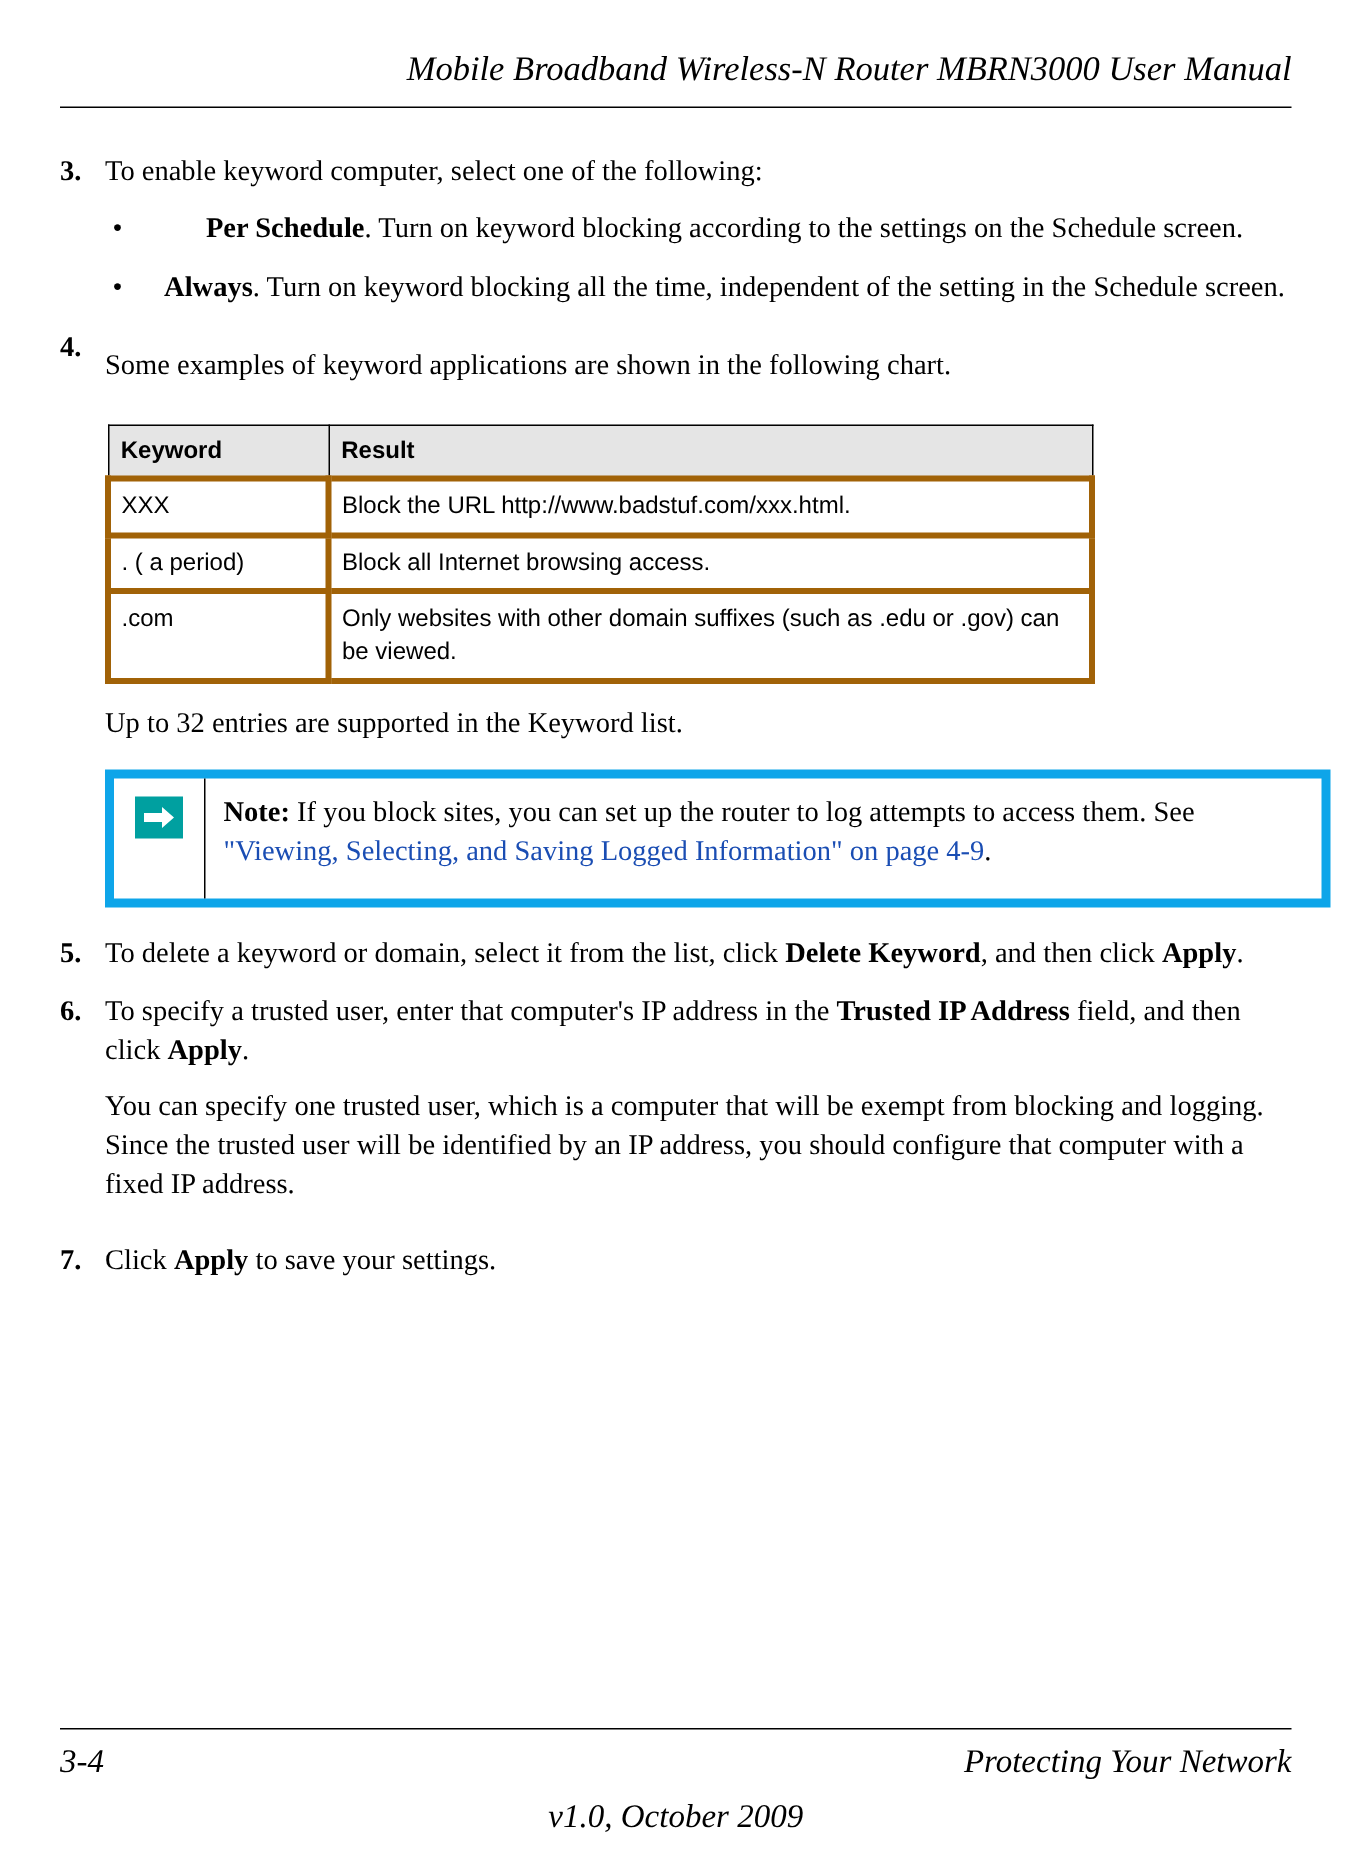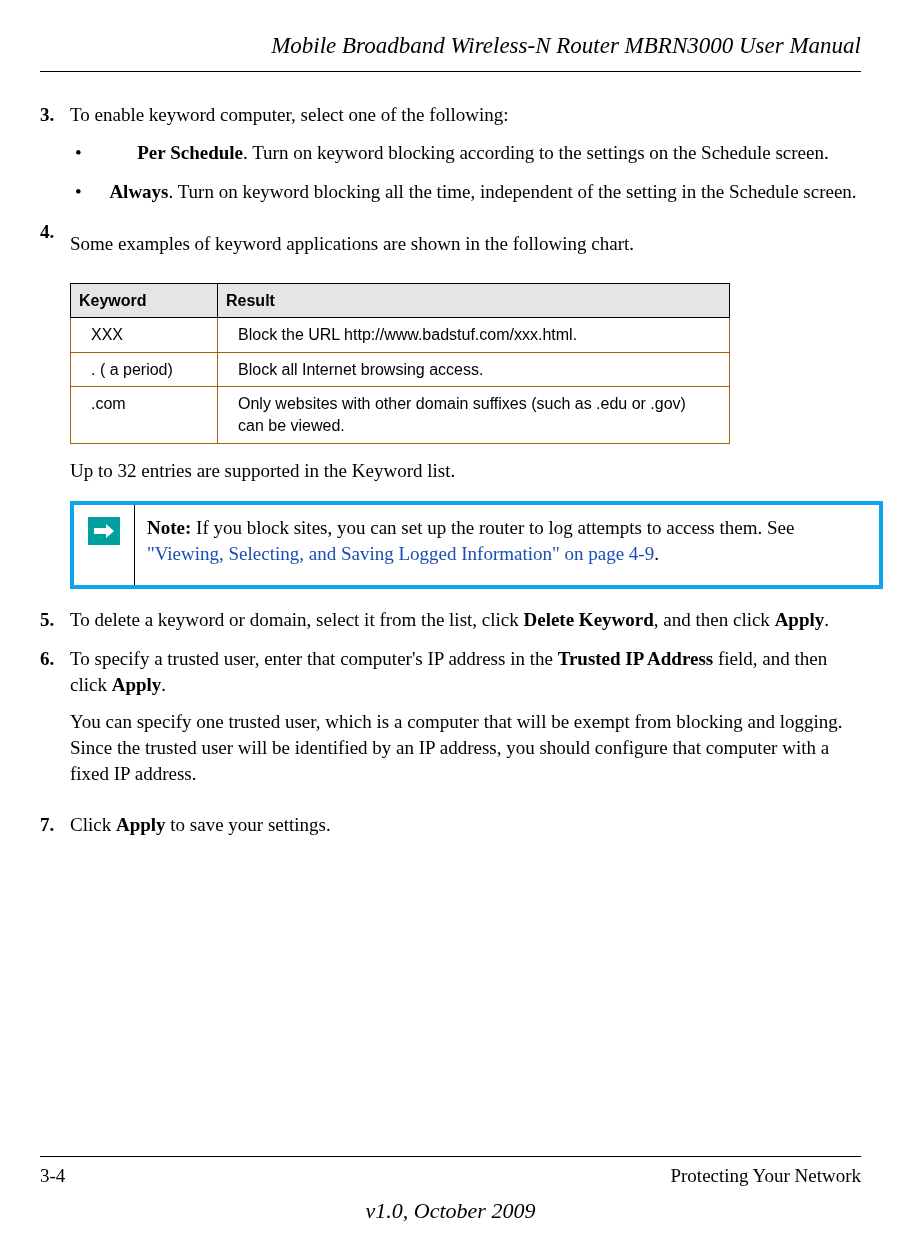--- a/index.html
+++ b/index.html
@@ -64,27 +64,27 @@
       font-family: Arial, Helvetica, sans-serif;
       font-size: 16px;
       font-weight: bold;
       text-align: left;
       padding: 6px 8px;
       border: 1px solid #000;
     }
     .examples-table td {
       font-family: Arial, Helvetica, sans-serif;
       font-size: 16px;
-      padding: 6px 20px;
-      border: 1px solid #a16207;
+      padding: 6px 7px;
+      border: 4px solid #a16207;
       vertical-align: top;
     }
     .col-keyword { width: 130px; }
     .note-box {
-      border: 4px solid #0ea5e9;
+      border: 6px solid #0ea5e9;
       margin: 18px 0 18px 30px;
       padding: 0;
       width: 805px;
       display: flex;
     }
     .note-icon-cell {
       border-right: 1px solid #000;
       width: 60px;
       display: flex;
       align-items: flex-start;
@@ -119,21 +119,22 @@
       right: 40px;
       width: 821px;
     }
     .footer-line {
       border-top: 1px solid #000;
       margin-bottom: 6px;
     }
     .footer-row {
       display: flex;
       justify-content: space-between;
-      font-size: 19px;
+      font-size: 22px;
+      font-style: italic;
     }
     .footer-version {
       text-align: center;
       font-style: italic;
       font-size: 22px;
       margin-top: 8px;
     }
     .indent {
       margin-left: 30px;
     }

